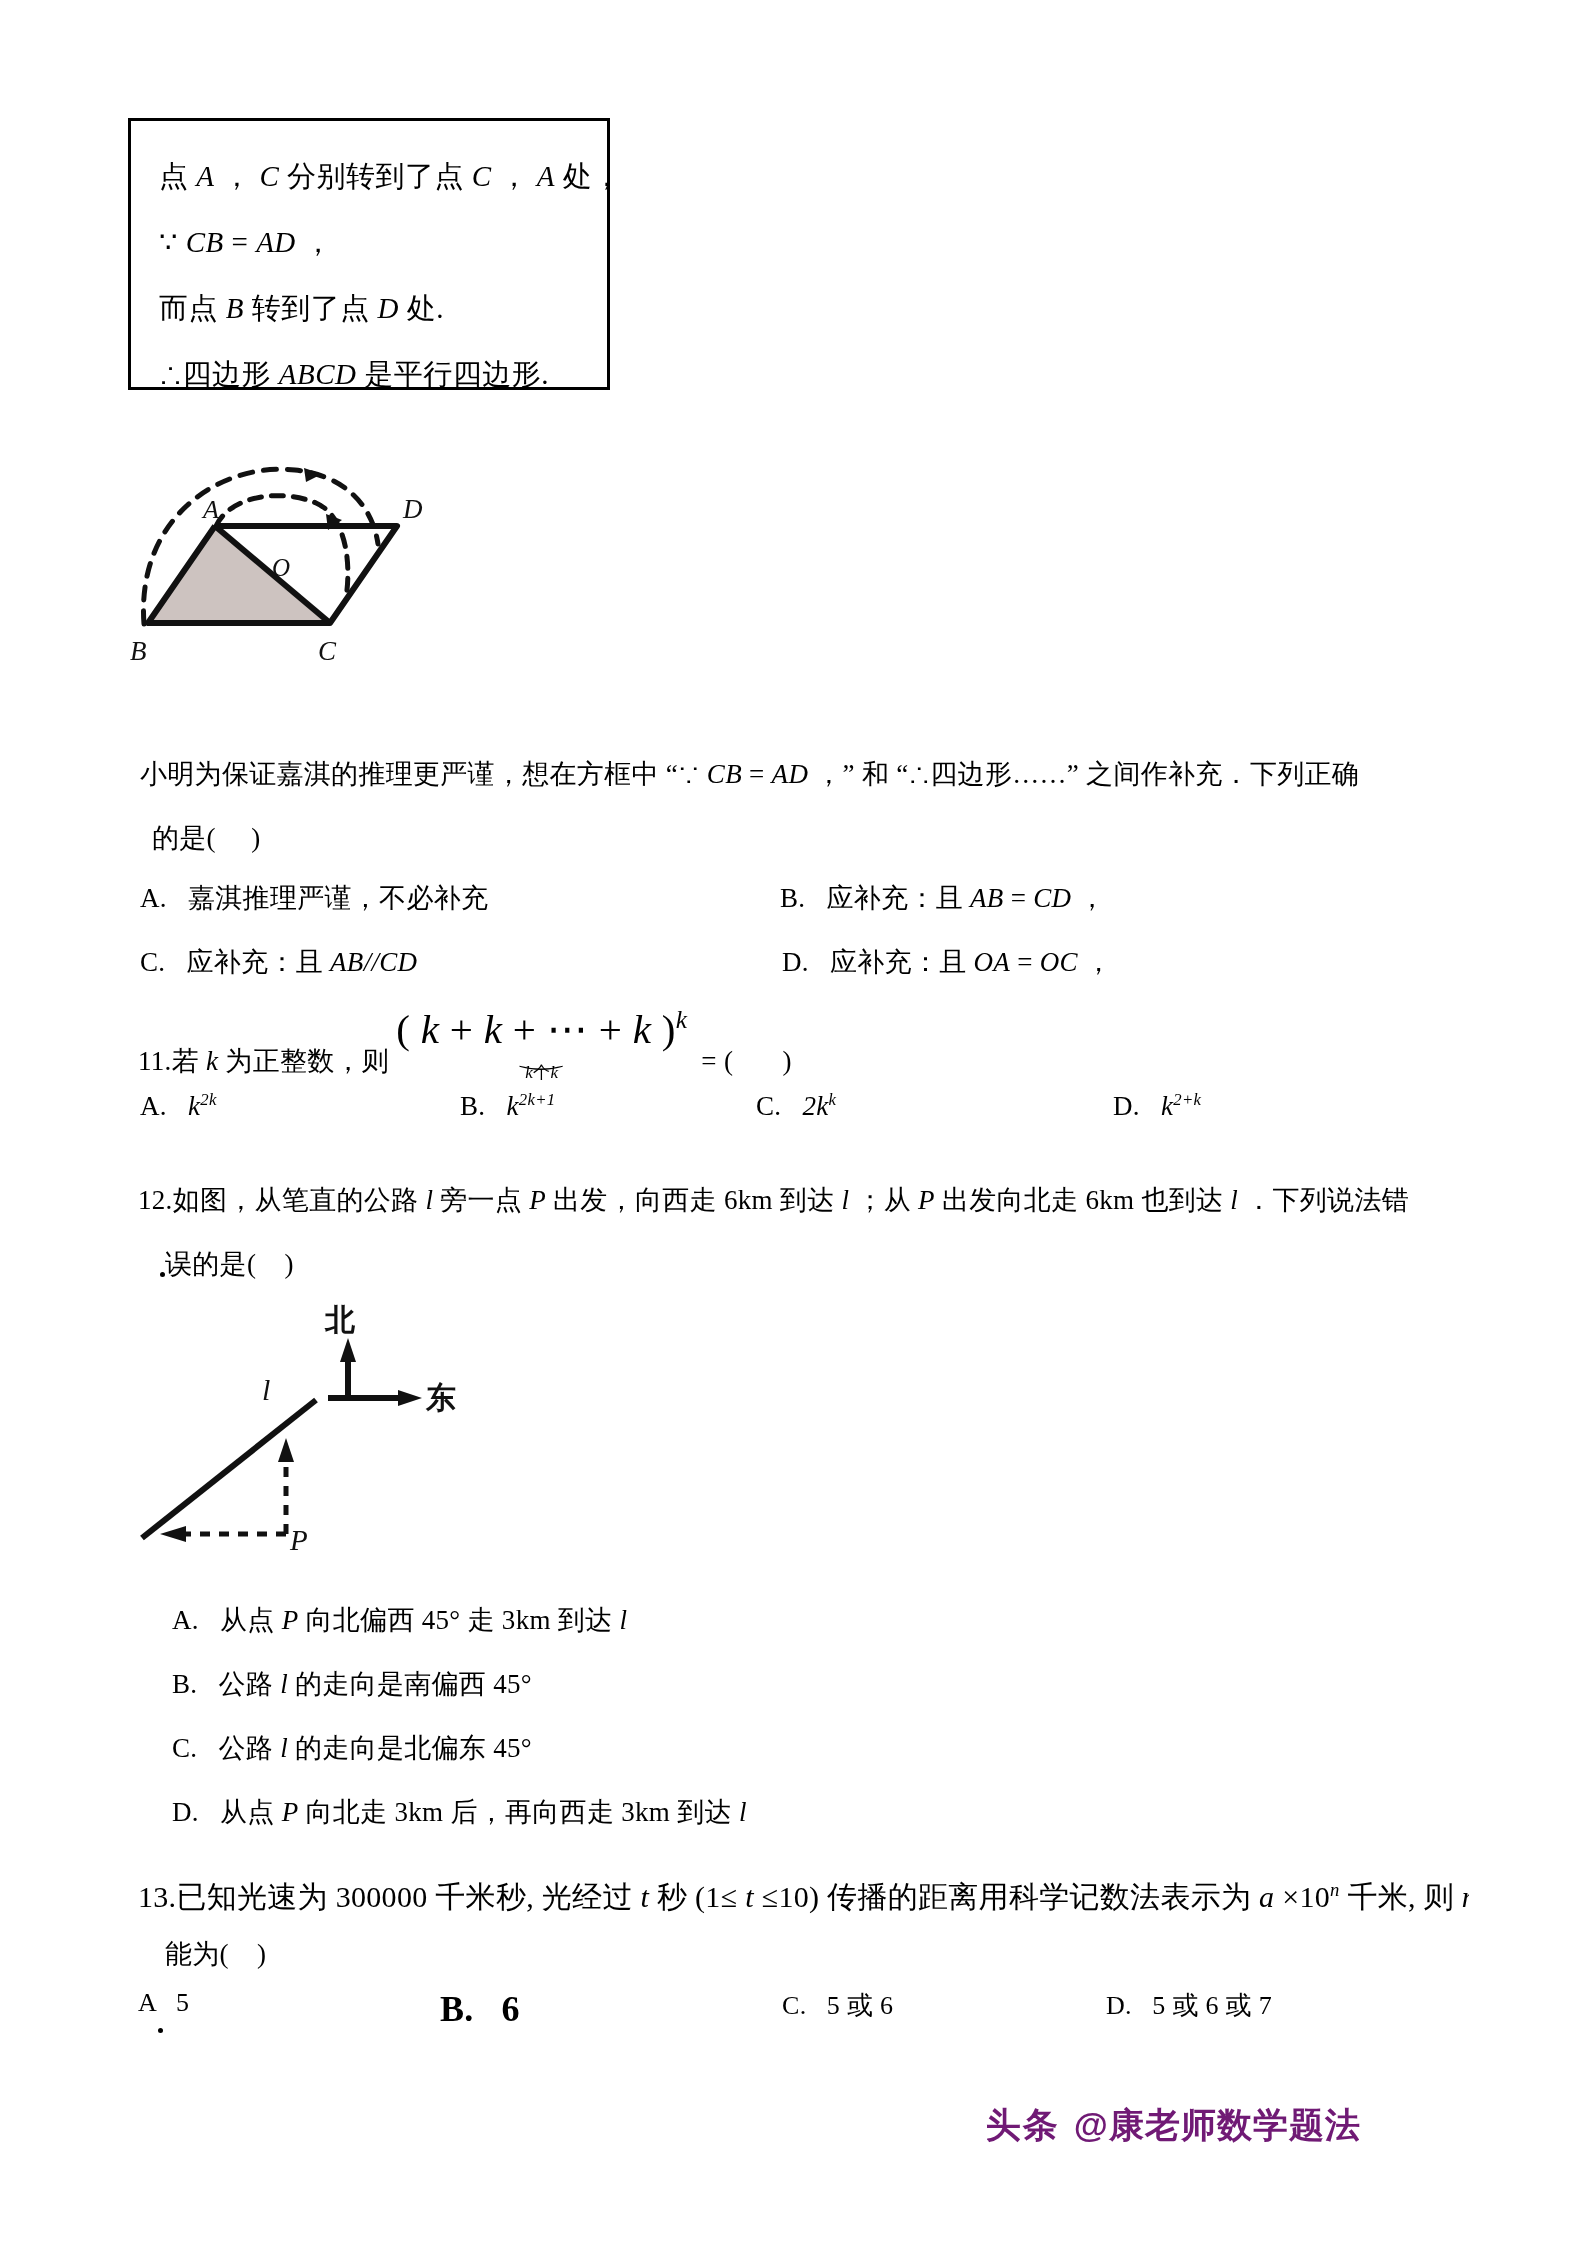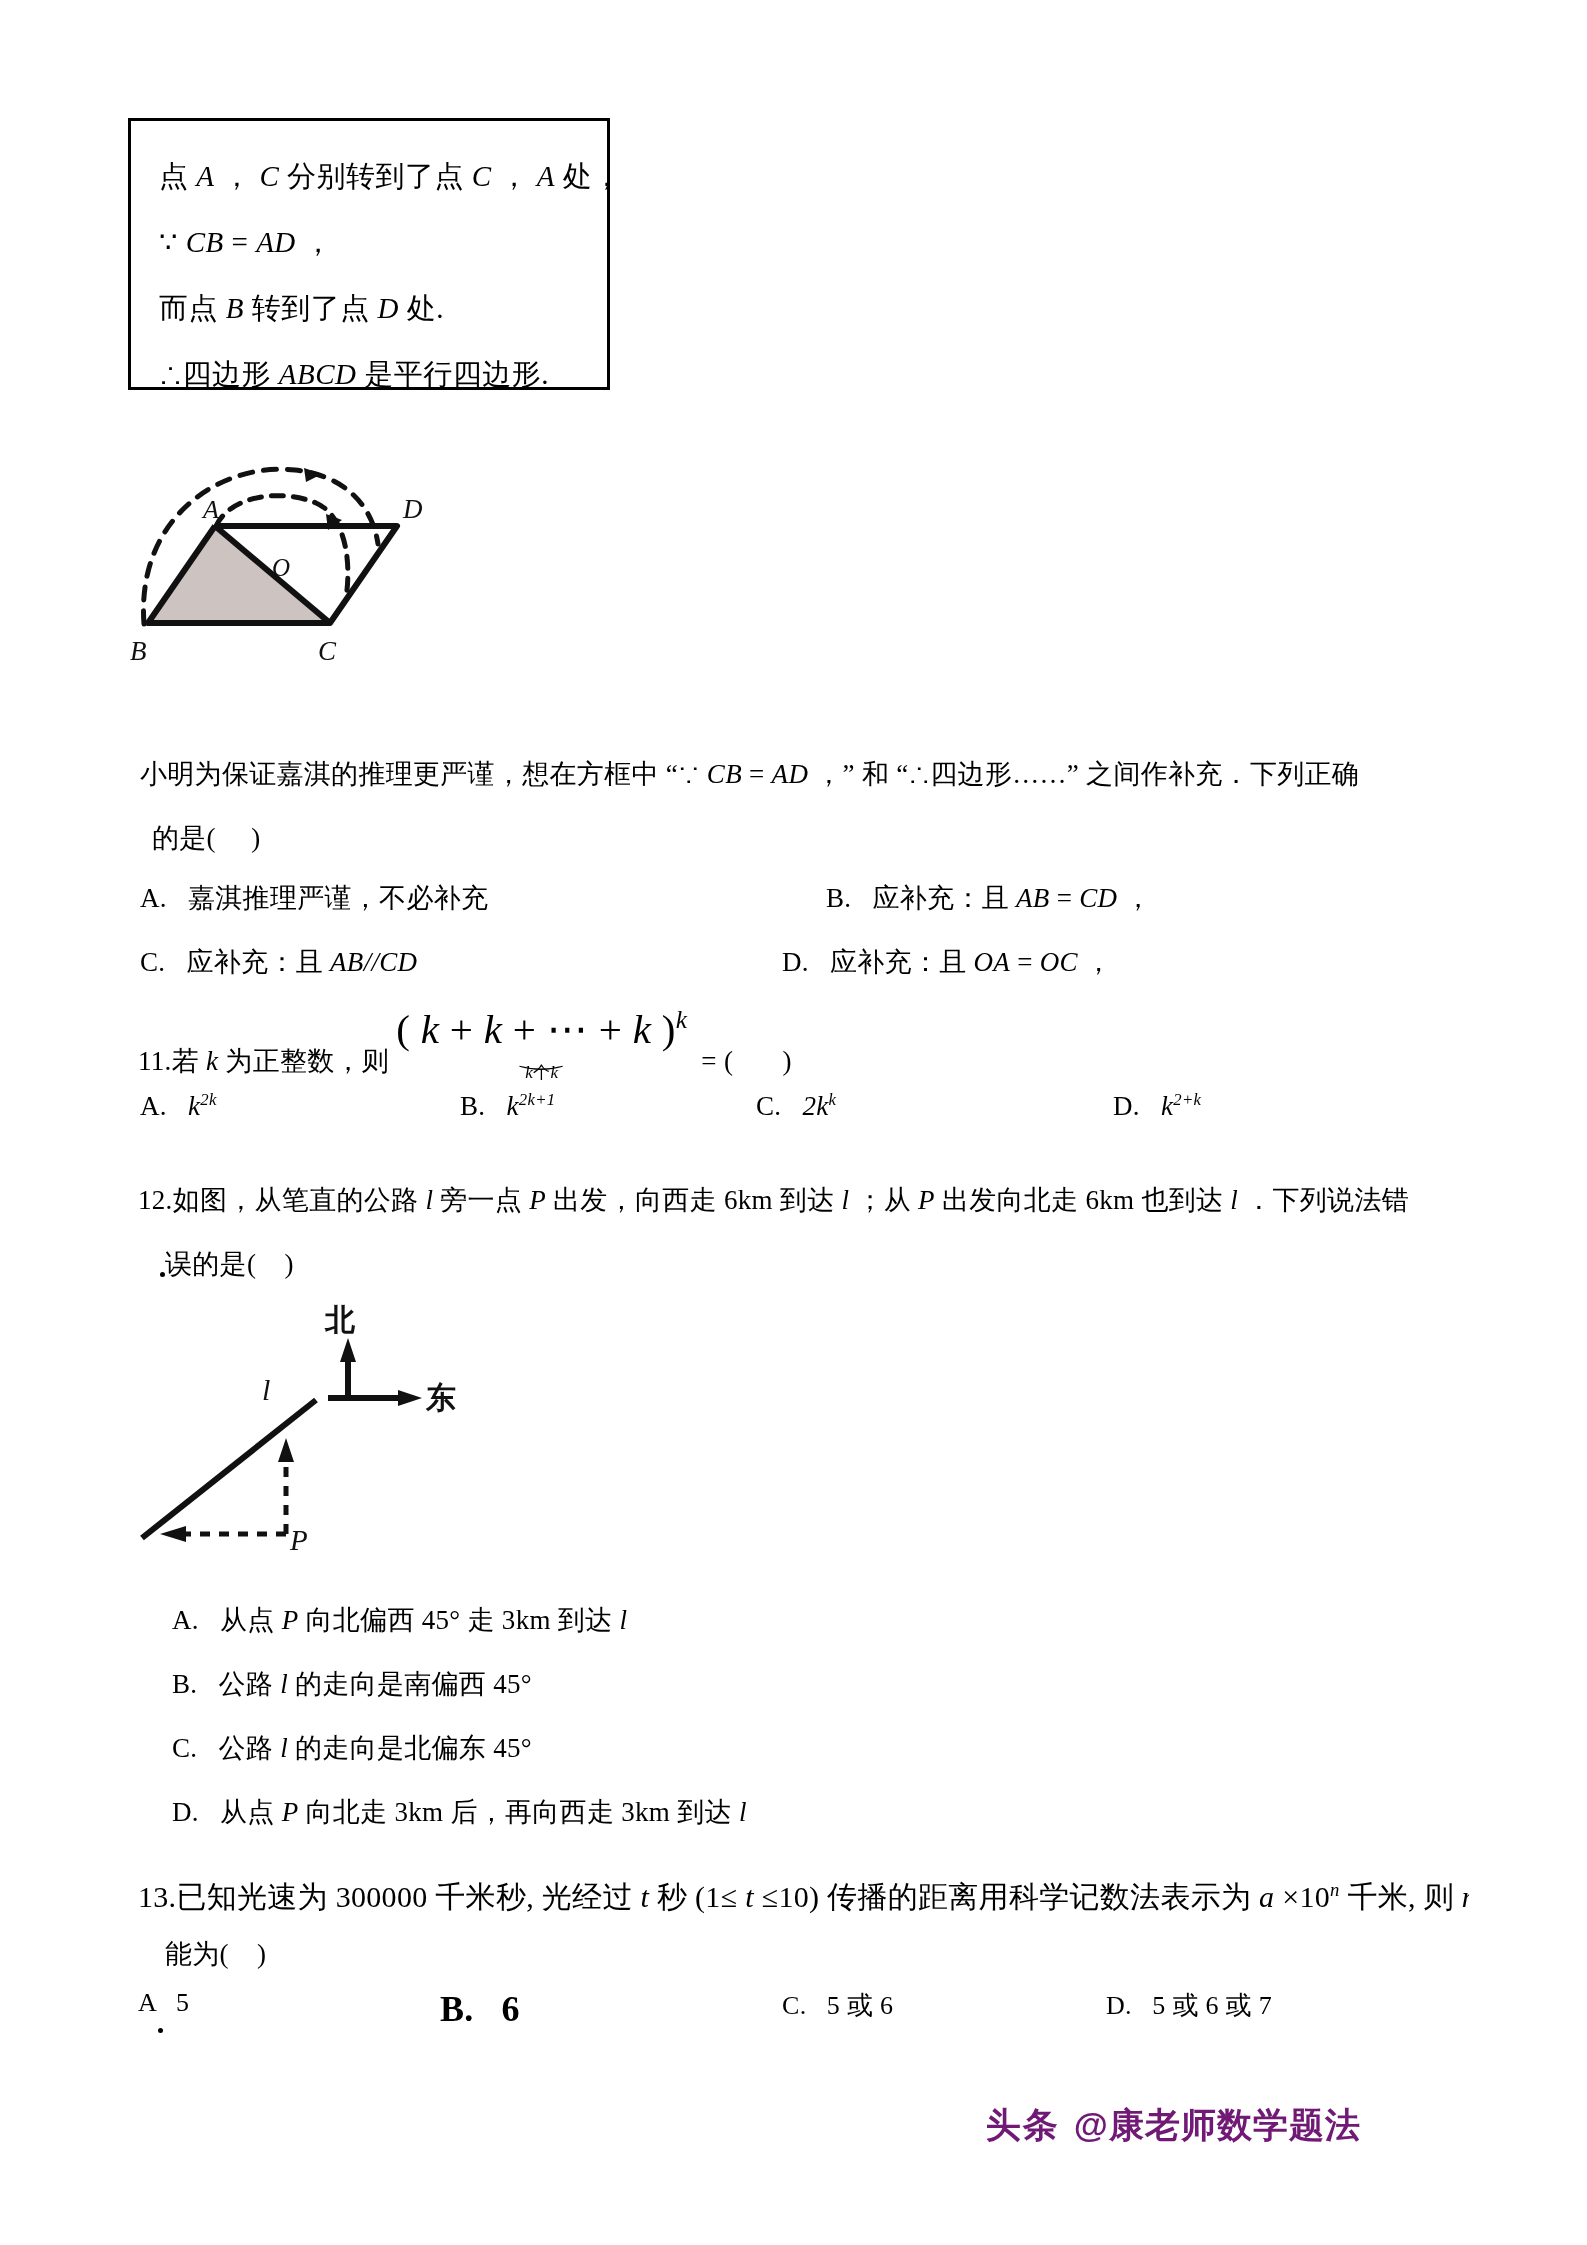--- a/index.html
+++ b/index.html
@@ -156,21 +156,21 @@
     小明为保证嘉淇的推理更严谨，想在方框中 “∵&nbsp;<span class="mi">CB</span>&nbsp;=&nbsp;<span class="mi">AD</span>&nbsp;，” 和 “∴四边形……” 之间作补充．下列正确
   </div>
   <div class="qtext" style="left:152px; top:806px;">
     的是(&nbsp;&nbsp;&nbsp;&nbsp;&nbsp;)
   </div>
 
   <div class="opt" style="left:140px; top:880px;">
     <span>A.</span>
     &nbsp;&nbsp;嘉淇推理严谨，不必补充
   </div>
-  <div class="opt" style="left:826px; top:880px;">
+  <div class="opt" style="left:780px; top:880px;">
     <span>B.</span>
     &nbsp;&nbsp;应补充：且&nbsp;<span class="mi">AB</span>&nbsp;=&nbsp;<span class="mi">CD</span>&nbsp;，
   </div>
   <div class="opt" style="left:140px; top:944px;">
     <span>C.</span>
     &nbsp;&nbsp;应补充：且&nbsp;<span class="mi">AB//CD</span>
   </div>
   <div class="opt" style="left:782px; top:944px;">
     <span>D.</span>
     &nbsp;&nbsp;应补充：且&nbsp;<span class="mi">OA</span>&nbsp;=&nbsp;<span class="mi">OC</span>&nbsp;，

